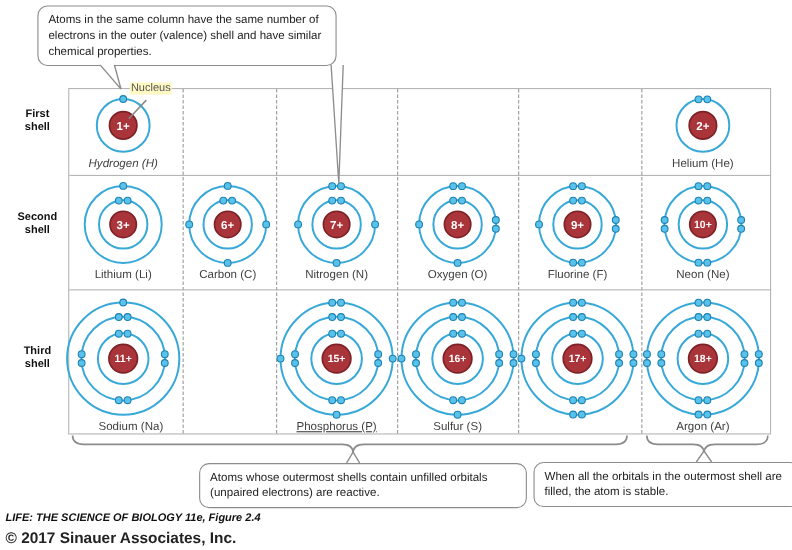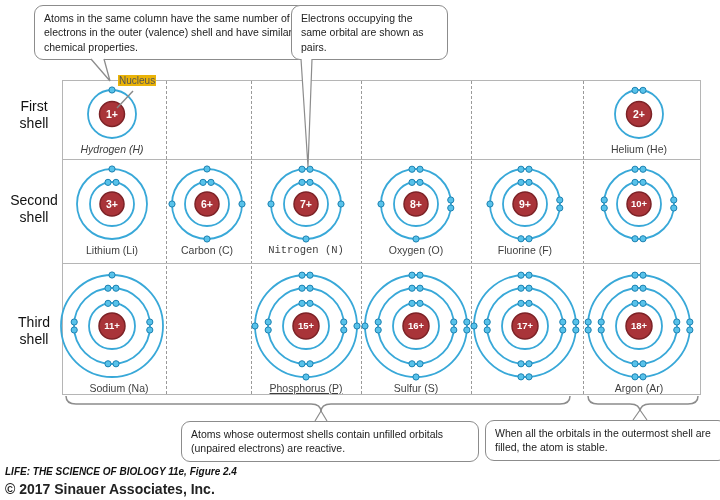--- a/index.html
+++ b/index.html
@@ -11,45 +11,44 @@
            border-radius:9px;padding:5px 9px;font-size:10.5px;line-height:1.36;
            color:#222;}
   .callout b{font-weight:normal;}
 
   #grid{position:absolute;left:62px;top:80px;width:637px;height:313px;
         border:1px solid #b5b5b5;background:#fff;z-index:1;}
   .vline{position:absolute;top:0;bottom:0;width:0;border-left:1px dashed #9a9a9a;}
   .hline{position:absolute;left:0;right:0;height:0;border-top:1px solid #b5b5b5;}
 
   .row-label{position:absolute;z-index:2;width:58px;text-align:center;
-             font-weight:normal;font-size:14px;line-height:1.2;color:#111;}
+             font-weight:bold;font-size:10px;line-height:1.2;color:#111;}
 
   #atom-layer{position:absolute;inset:0;z-index:2;}
   .atom{position:absolute;width:116px;height:116px;}
   .atom-label{position:absolute;width:130px;text-align:center;
               font-size:10.5px;color:#3f3f3f;}
 
   #nucleus-label{position:absolute;left:118px;top:75px;z-index:4;font-size:10px;
-                 color:#555;background:#eab308;padding:0 1px;}
+                 color:#555;background:#fef9c3;padding:0 1px;}
 
   #overlay{position:absolute;left:0;top:0;z-index:6;pointer-events:none;}
 
   #credit1{position:absolute;left:5px;top:466px;font-size:10px;font-weight:bold;
            font-style:italic;color:#111;}
   #credit2{position:absolute;left:5px;top:481px;font-size:14px;font-weight:bold;
            color:#222;}
 </style>
 </head>
 <body>
 
 <div id="canvas">
 
   <div class="callout" style="left:34px;top:5px;width:252px;">Atoms in the same column have the same number of electrons in the outer (<b>valence</b>) shell and have similar chemical properties.</div>
 
-  <div class="callout" style="left:291px;top:5px;width:137px;">Electrons occupying the same <b>orbital</b> are shown as pairs.</div>
 
   <div id="grid">
     <div class="vline" style="left:103px;"></div>
     <div class="vline" style="left:188px;"></div>
     <div class="vline" style="left:298px;"></div>
     <div class="vline" style="left:408px;"></div>
     <div class="vline" style="left:520px;"></div>
     <div class="hline" style="top:78px;"></div>
     <div class="hline" style="top:182px;"></div>
   </div>
@@ -112,21 +111,21 @@
           <circle cx="62.00" cy="36.37" r="3.1" fill="#58c2ea" stroke="#1d82b2" stroke-width="1"></circle>
           <circle cx="54.00" cy="36.37" r="3.1" fill="#58c2ea" stroke="#1d82b2" stroke-width="1"></circle>
           <circle cx="62.00" cy="23.23" r="3.1" fill="#58c2ea" stroke="#1d82b2" stroke-width="1"></circle>
           <circle cx="54.00" cy="23.23" r="3.1" fill="#58c2ea" stroke="#1d82b2" stroke-width="1"></circle>
           <circle cx="23.00" cy="58.00" r="3.1" fill="#58c2ea" stroke="#1d82b2" stroke-width="1"></circle>
           <circle cx="93.00" cy="58.00" r="3.1" fill="#58c2ea" stroke="#1d82b2" stroke-width="1"></circle>
           <circle cx="58.00" cy="93.00" r="3.1" fill="#58c2ea" stroke="#1d82b2" stroke-width="1"></circle>
           <circle cx="58" cy="58" r="12" fill="#a93439" stroke="#7c2226" stroke-width="1.5"></circle>
           <text x="58" y="58" dy=".36em" text-anchor="middle" font-size="10.5" font-weight="bold" fill="#ffffff" font-family="Liberation Sans, sans-serif">7+</text>
         </svg></div>
-      <div class="atom-label" style="left: 241px; top: 244px; font-family: Liberation Mono, monospace;">Nitrogen (N)</div>
+      <div class="atom-label" style="left: 241px; top: 244px;">Nitrogen (N)</div>
       <div class="atom" style="left: 358px; top: 146px;"><svg width="116" height="116" viewBox="0 0 116 116">
           <circle cx="58" cy="58" r="22" fill="none" stroke="#38a8d8" stroke-width="1.8"></circle>
           <circle cx="58" cy="58" r="35" fill="none" stroke="#38a8d8" stroke-width="1.8"></circle>
           <circle cx="62.00" cy="36.37" r="3.1" fill="#58c2ea" stroke="#1d82b2" stroke-width="1"></circle>
           <circle cx="54.00" cy="36.37" r="3.1" fill="#58c2ea" stroke="#1d82b2" stroke-width="1"></circle>
           <circle cx="62.00" cy="23.23" r="3.1" fill="#58c2ea" stroke="#1d82b2" stroke-width="1"></circle>
           <circle cx="54.00" cy="23.23" r="3.1" fill="#58c2ea" stroke="#1d82b2" stroke-width="1"></circle>
           <circle cx="92.77" cy="62.00" r="3.1" fill="#58c2ea" stroke="#1d82b2" stroke-width="1"></circle>
           <circle cx="92.77" cy="54.00" r="3.1" fill="#58c2ea" stroke="#1d82b2" stroke-width="1"></circle>
           <circle cx="23.00" cy="58.00" r="3.1" fill="#58c2ea" stroke="#1d82b2" stroke-width="1"></circle>
@@ -160,20 +159,21 @@
           <circle cx="54.00" cy="23.23" r="3.1" fill="#58c2ea" stroke="#1d82b2" stroke-width="1"></circle>
           <circle cx="92.77" cy="62.00" r="3.1" fill="#58c2ea" stroke="#1d82b2" stroke-width="1"></circle>
           <circle cx="92.77" cy="54.00" r="3.1" fill="#58c2ea" stroke="#1d82b2" stroke-width="1"></circle>
           <circle cx="54.00" cy="92.77" r="3.1" fill="#58c2ea" stroke="#1d82b2" stroke-width="1"></circle>
           <circle cx="62.00" cy="92.77" r="3.1" fill="#58c2ea" stroke="#1d82b2" stroke-width="1"></circle>
           <circle cx="23.23" cy="54.00" r="3.1" fill="#58c2ea" stroke="#1d82b2" stroke-width="1"></circle>
           <circle cx="23.23" cy="62.00" r="3.1" fill="#58c2ea" stroke="#1d82b2" stroke-width="1"></circle>
           <circle cx="58" cy="58" r="12" fill="#a93439" stroke="#7c2226" stroke-width="1.5"></circle>
           <text x="58" y="58" dy=".36em" text-anchor="middle" font-size="9.5" font-weight="bold" fill="#ffffff" font-family="Liberation Sans, sans-serif">10+</text>
         </svg></div>
+      <div class="atom-label" style="left: 574px; top: 244px;">Neon (Ne)</div>
       <div class="atom" style="left: 54px; top: 268px;"><svg width="116" height="116" viewBox="0 0 116 116">
           <circle cx="58" cy="58" r="23" fill="none" stroke="#38a8d8" stroke-width="1.8"></circle>
           <circle cx="58" cy="58" r="38" fill="none" stroke="#38a8d8" stroke-width="1.8"></circle>
           <circle cx="58" cy="58" r="51" fill="none" stroke="#38a8d8" stroke-width="1.8"></circle>
           <circle cx="62.00" cy="35.35" r="3.1" fill="#58c2ea" stroke="#1d82b2" stroke-width="1"></circle>
           <circle cx="54.00" cy="35.35" r="3.1" fill="#58c2ea" stroke="#1d82b2" stroke-width="1"></circle>
           <circle cx="62.00" cy="20.21" r="3.1" fill="#58c2ea" stroke="#1d82b2" stroke-width="1"></circle>
           <circle cx="54.00" cy="20.21" r="3.1" fill="#58c2ea" stroke="#1d82b2" stroke-width="1"></circle>
           <circle cx="95.79" cy="62.00" r="3.1" fill="#58c2ea" stroke="#1d82b2" stroke-width="1"></circle>
           <circle cx="95.79" cy="54.00" r="3.1" fill="#58c2ea" stroke="#1d82b2" stroke-width="1"></circle>

